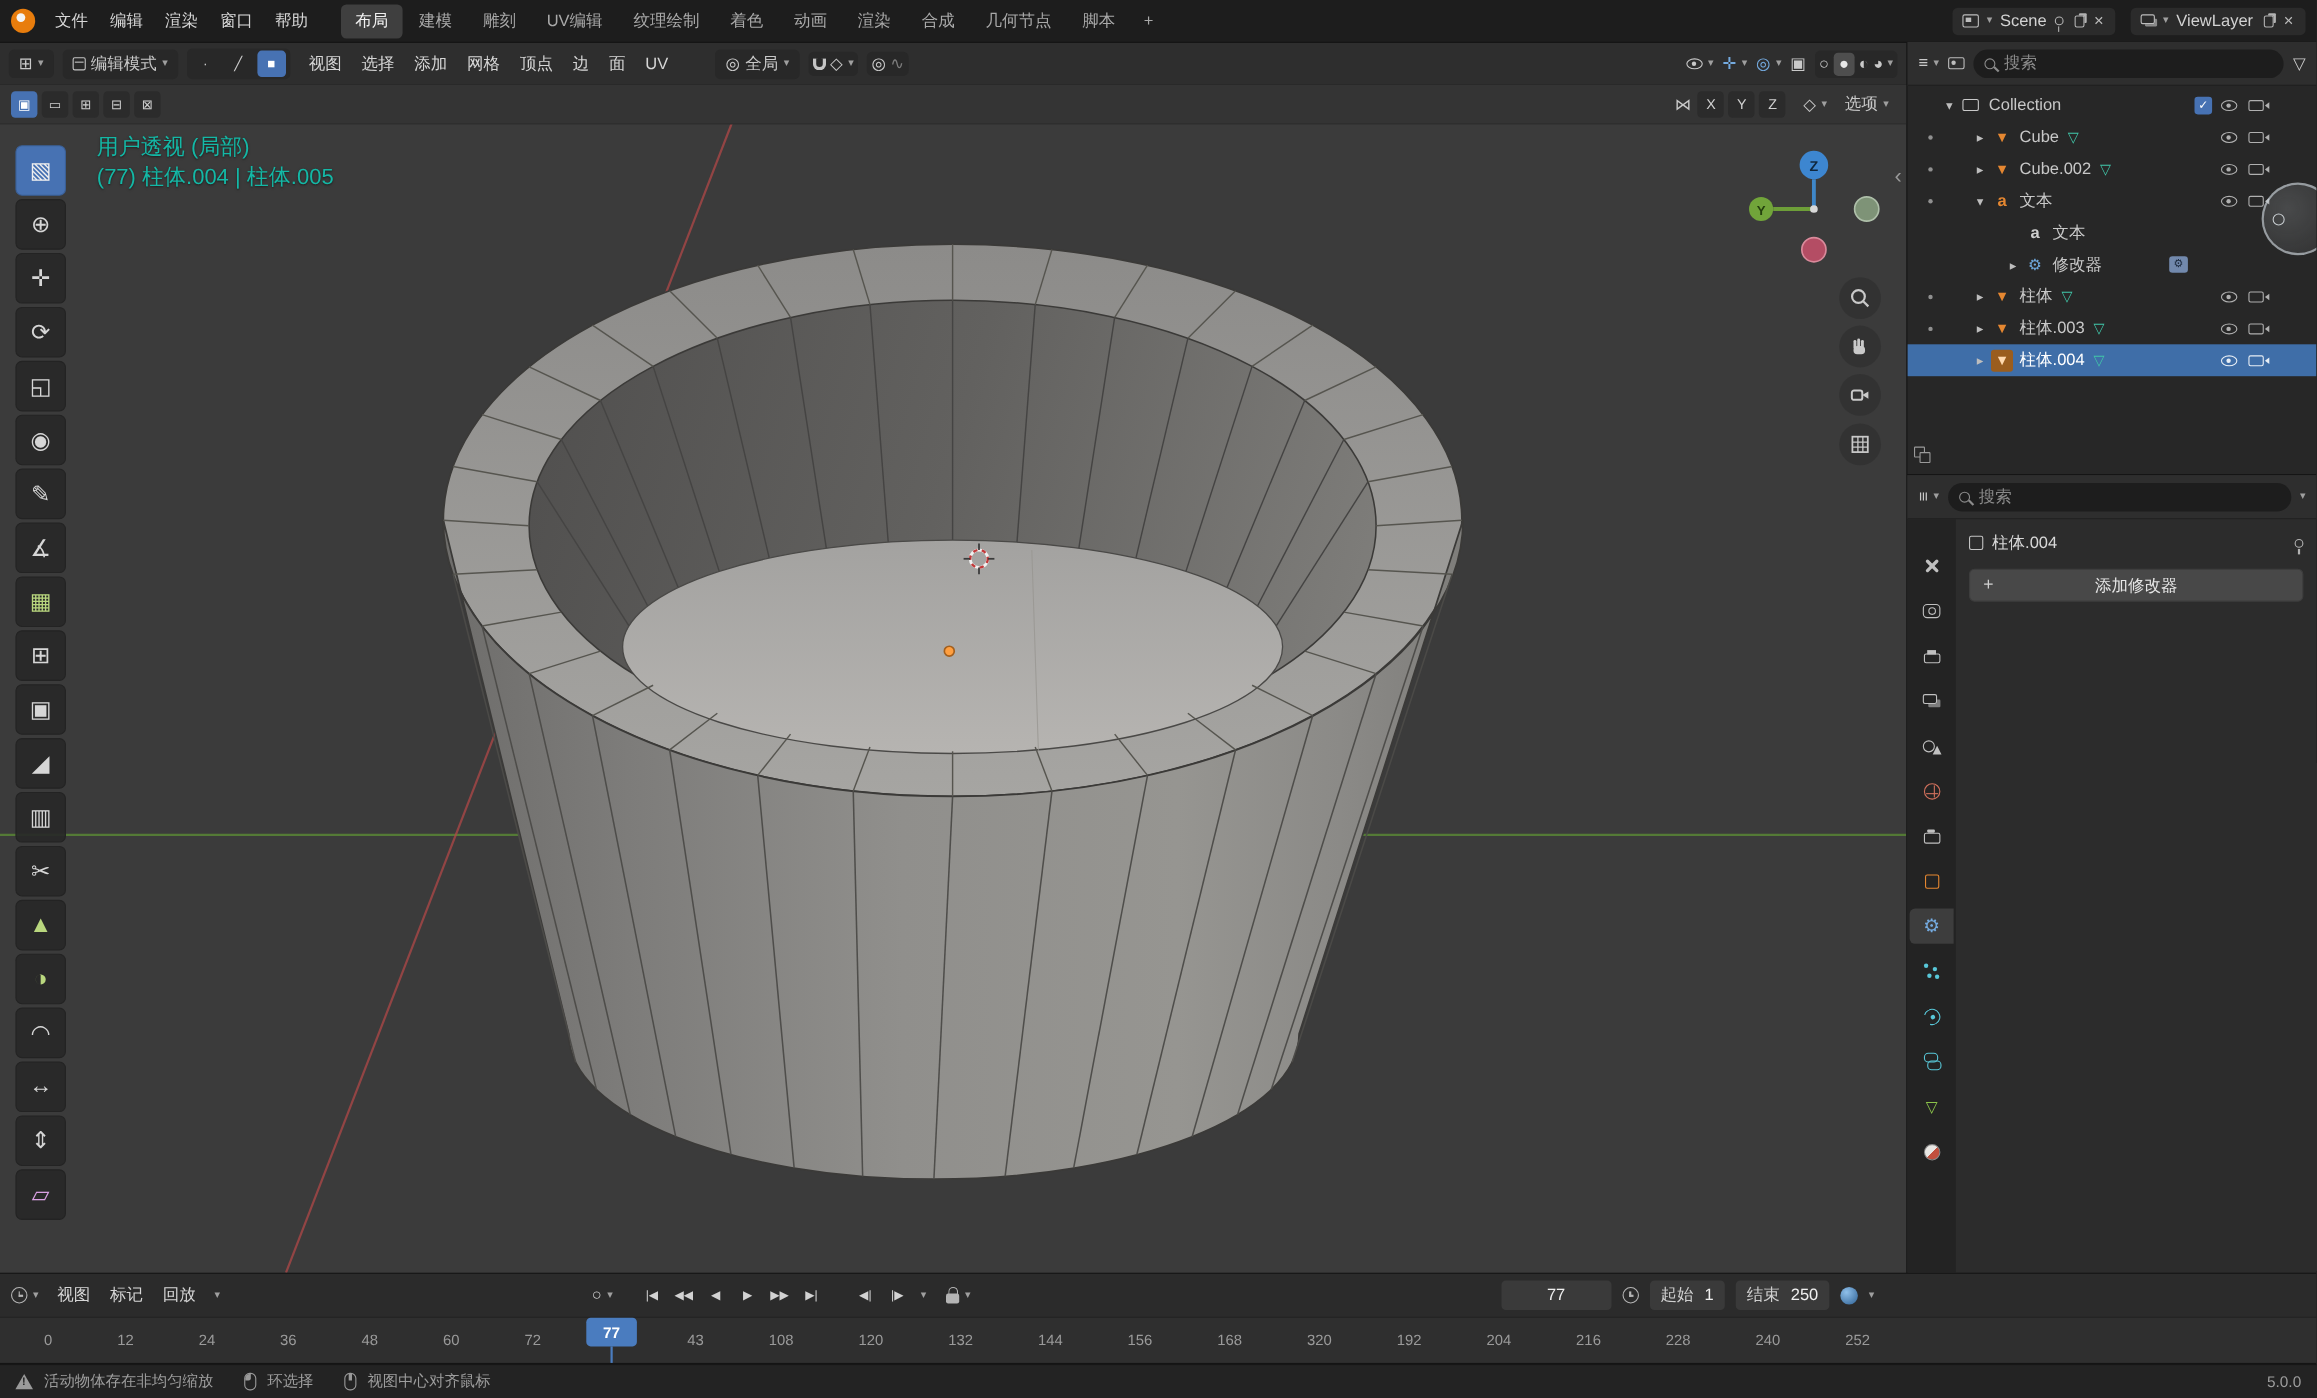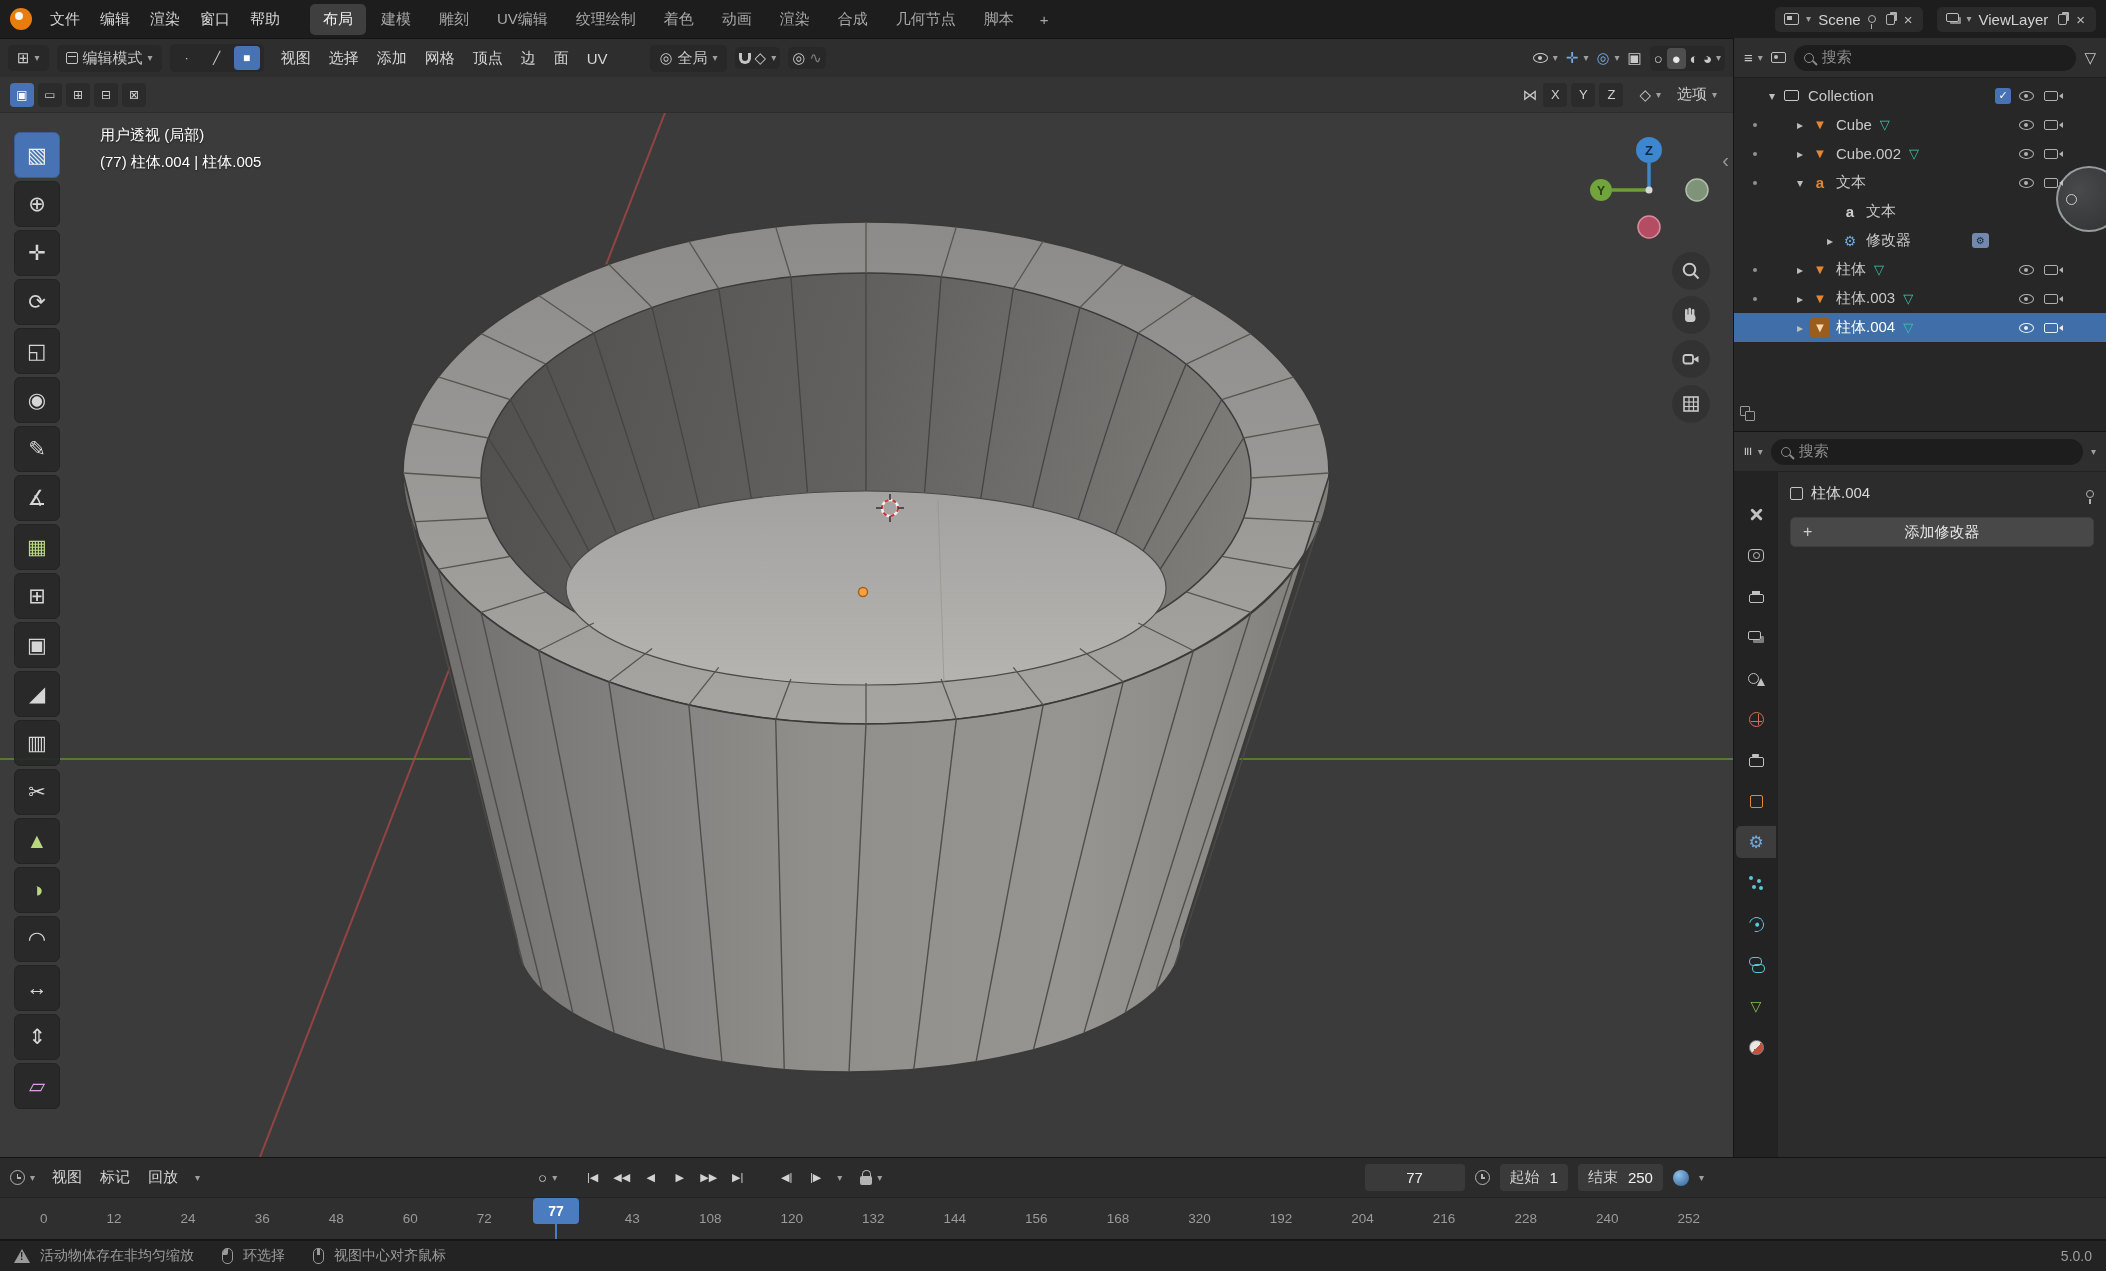--- a/index.html
+++ b/index.html
@@ -43,21 +43,21 @@
 .eyeicon::after{content:"";position:absolute;left:4px;top:2px;width:4px;height:4px;border-radius:50%;background:currentColor}
 .camicon{display:inline-block;width:14px;height:10px;border:1.6px solid currentColor;border-radius:2px;position:relative;flex:none}
 .camicon::after{content:"";position:absolute;right:-6px;top:1px;border-top:3.5px solid transparent;border-bottom:3.5px solid transparent;border-right:4.5px solid currentColor}
 .magneticon{width:12px;height:11px;border:3px solid #c4c4c4;border-top:none;border-radius:0 0 9px 9px;flex:none}
 
 #viewport{position:absolute;left:0;top:77px;width:1733px;height:1080px;background:#3b3b3b;overflow:hidden}
 #tstrip{position:absolute;left:0;top:0;width:100%;height:36px;background:#343434;border-bottom:1px solid #2d2d2d;display:flex;align-items:center;padding:0 10px;gap:6px;z-index:4}
 .sq{width:24px;height:24px;justify-content:center;background:#2b2b2b;border-radius:4px;font-size:12px;color:#cfcfcf}
 .sq[data-variant="active"]{background:#4772b3;color:#fff}
 .mirror-btn{width:24px;height:24px;justify-content:center;background:#2b2b2b;border-radius:4px;font-size:13px;color:#cfcfcf}
-#overlay-text{position:absolute;left:100px;top:44px;z-index:3;color:#ffffff;text-shadow:0 1px 2px rgba(0,0,0,.55);font-size:15px;line-height:27px;pointer-events:none}
+#overlay-text{position:absolute;left:88px;top:44px;z-index:3;color:#14b8a6;text-shadow:0 1px 2px rgba(0,0,0,.55);font-size:20px;line-height:27px;pointer-events:none}
 #toolbar{position:absolute;left:14px;top:55px;display:flex;flex-direction:column;gap:3px;z-index:4}
 .tool{width:46px;height:46px;justify-content:center;background:rgba(40,40,40,.92);border:1px solid #232323;border-radius:6px;font-size:21px;color:#d6d6d6}
 .tool[data-variant="active"]{background:#4772b3;color:#fff;border-color:#3a5f95}
 .navbtn{position:absolute;width:38px;height:38px;border-radius:50%;background:rgba(46,46,46,.65);display:flex;align-items:center;justify-content:center;z-index:4}
 #collapse{position:absolute;right:4px;top:72px;color:#9a9a9a;font-size:20px;z-index:4}
 
 #outliner{position:absolute;left:1734px;top:38px;width:372px;height:393px;background:#272727;overflow:hidden}
 #ohead{height:40px;background:#2e2e2e;border-bottom:1px solid #1f1f1f;display:flex;align-items:center;gap:8px;padding:0 10px}
 .search{flex:1;display:flex;align-items:center;gap:8px;background:#1d1d1d;border-radius:13px;height:26px;padding:0 10px;color:#8a8a8a}
 .mag{width:10px;height:10px;border:1.7px solid #8b8b8b;border-radius:50%;position:relative;flex:none}

